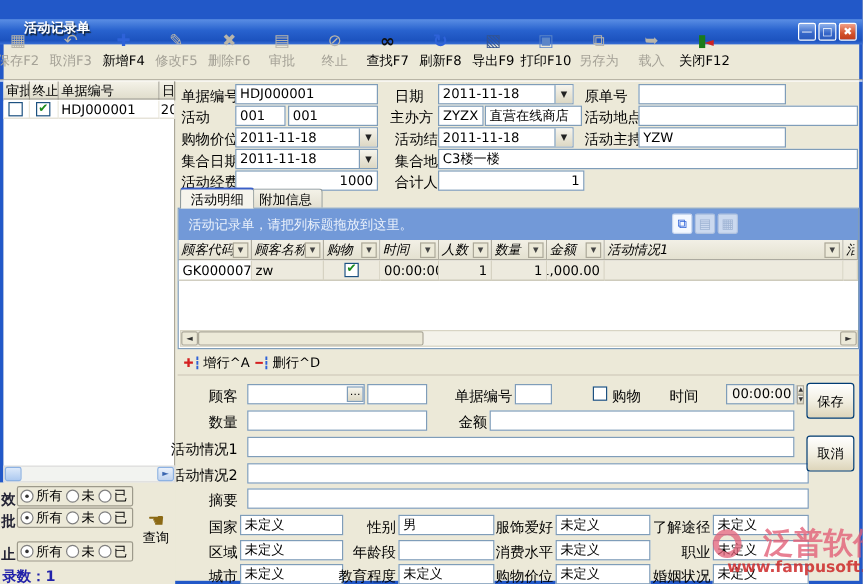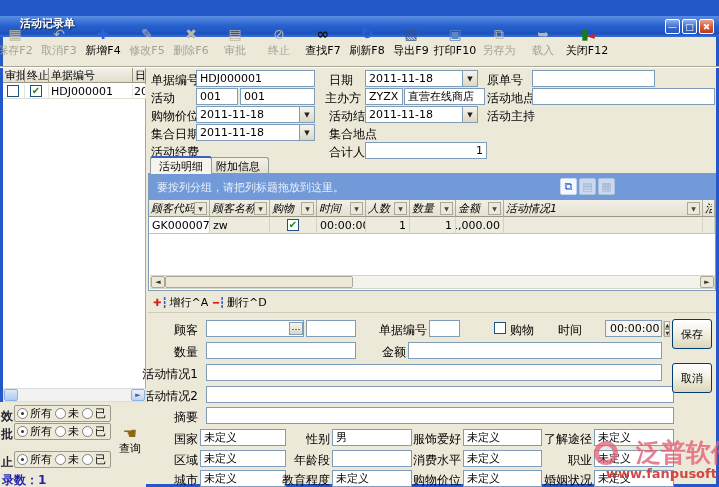--- a/index.html
+++ b/index.html
@@ -301,38 +301,41 @@
   <div class="combo" style="left:196px;top:106px;width:119px;">
     <span class="val">2011-11-18</span>
     <span class="ddbtn">▼</span>
   </div>
   <span class="lbl" style="left:329px;top:108px;">活动结束</span>
   <div class="combo" style="left:365px;top:106px;width:113px;">
     <span class="val">2011-11-18</span>
     <span class="ddbtn">▼</span>
   </div>
   <span class="lbl" style="left:487px;top:108px;">活动主持</span>
+  <input class="in" style="left: 532px; top: 106px; width: 123px;" value="YZW">
 
   <span class="lbl" style="left:151px;top:126px;">集合日期</span>
   <div class="combo" style="left:196px;top:124px;width:119px;">
     <span class="val">2011-11-18</span>
     <span class="ddbtn">▼</span>
   </div>
   <span class="lbl" style="left:329px;top:126px;">集合地点</span>
+  <input class="in" style="left: 365px; top: 124px; width: 350px;" value="C3楼一楼">
 
   <span class="lbl" style="left:151px;top:144px;">活动经费</span>
+  <input class="in num" style="left: 196px; top: 142px; width: 119px;" value="1000">
   <span class="lbl" style="left:329px;top:144px;">合计人数</span>
   <input class="in num" style="left: 365px; top: 142px; width: 122px;" value="1">
 
   <div class="tab active" style="left:150px;">活动明细</div>
   <div class="tab" style="left:207px;">附加信息</div>
 
   <div class="gpanel"></div>
   <div class="gband">
-      <span>要按列分组，请把列标题拖放到这里。</span>
+      <span>活动记录单，请把列标题拖放到这里。</span>
     </div>
   <div class="bicon on" style="left:560px;">⧉</div>
   <div class="bicon off" style="left:579px;">▤</div>
   <div class="bicon off" style="left:598px;">▦</div>
 
   <div class="gh" style="left:149px;width:61px;">
       <span class="ght">顾客代码</span>
       <span class="ghf">▼</span>
     </div>
   <div class="gh" style="left:210px;width:60px;">

